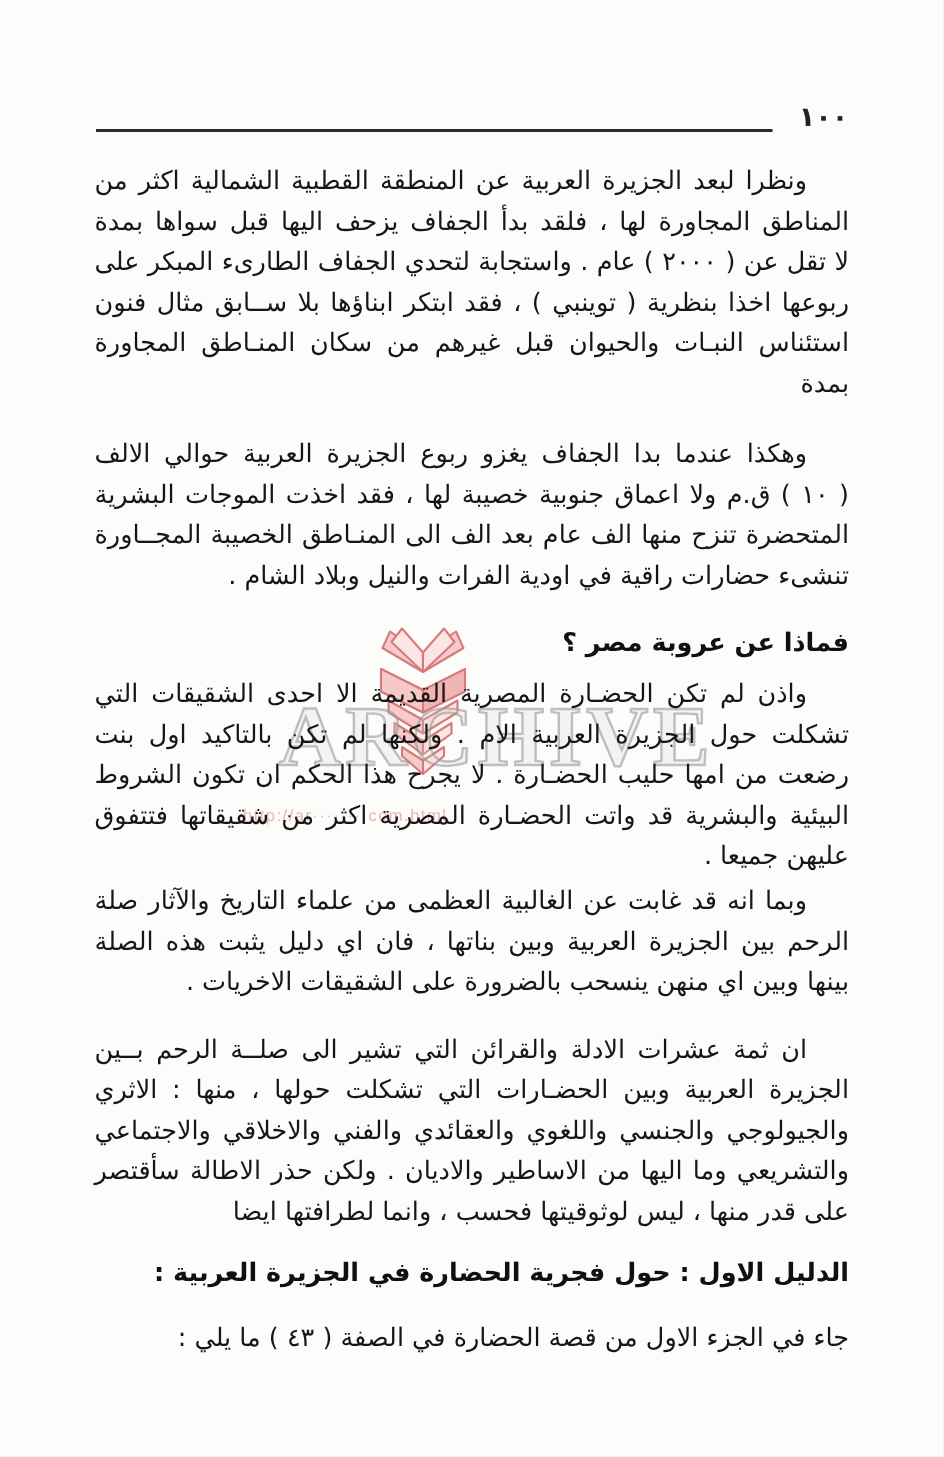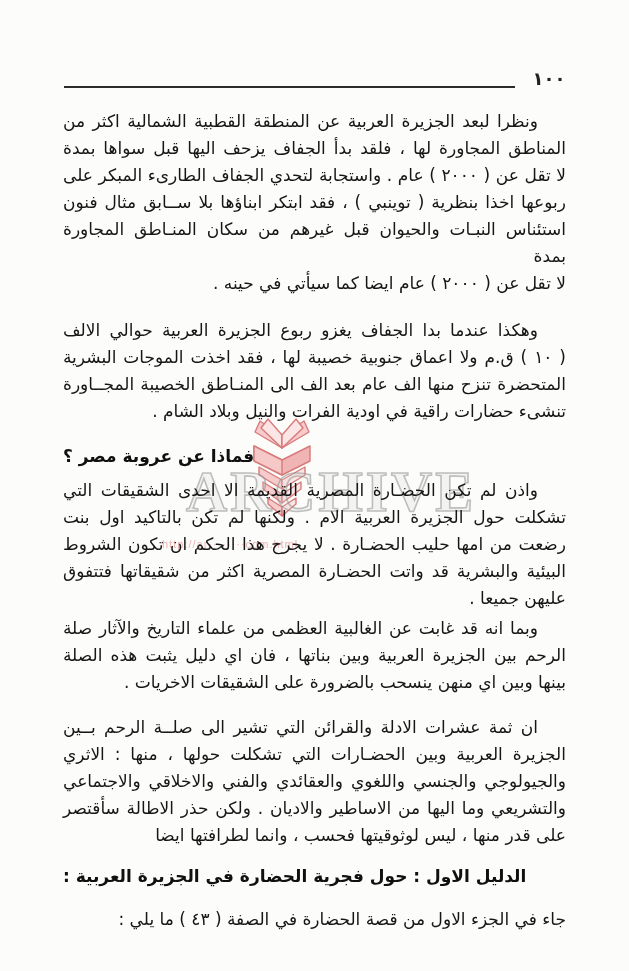--- a/index.html
+++ b/index.html
@@ -51,21 +51,21 @@
   }
   .block{margin:0;}
   .body-text .block:nth-child(2){margin-top:20px;}
   .body-text .block:nth-child(3){margin-top:18px;}
   .body-text .block:nth-child(4){margin-top:7px;}
   .body-text .block:nth-child(5){margin-top:3px;}
   .body-text .block:nth-child(6){margin-top:18px;}
   .body-text .block:nth-child(7){margin-top:14px;}
   .body-text .block:nth-child(8){margin-top:16px;}
   .block.heading{
-    font-size:17px;font-weight:bold;text-align:left;
+    font-size:17px;font-weight:bold;text-align:right;
     line-height:27px;color:#101010;
   }
   .line{
     text-align:justify;
     text-align-last:justify;
     white-space:normal;
   }
   .line.first{padding-right:28px;}
   .line.last{text-align-last:right;}
 </style>
@@ -102,21 +102,20 @@
     <div class="wm-url">http://ar········com.html</div>
   </div>
 
   <div class="body-text">
       <div class="block paragraph">
         <div class="line first">ونظرا لبعد الجزيرة العربية عن المنطقة القطبية الشمالية اكثر من</div>
         <div class="line">المناطق المجاورة لها ، فلقد بدأ الجفاف يزحف اليها قبل سواها بمدة</div>
         <div class="line">لا تقل عن ( ٢٠٠٠ ) عام . واستجابة لتحدي الجفاف الطارىء المبكر على</div>
         <div class="line">ربوعها اخذا بنظرية ( توينبي ) ، فقد ابتكر ابناؤها بلا ســابق مثال فنون</div>
         <div class="line">استئناس النبـات والحيوان قبل غيرهم من سكان المنـاطق المجاورة بمدة</div>
-        <div class="line last">لا تقل عن ( ٢٠٠٠ ) عام ايضا كما سيأتي في حينه .</div>
       </div>
       <div class="block paragraph">
         <div class="line first">وهكذا عندما بدا الجفاف يغزو ربوع الجزيرة العربية حوالي الالف</div>
         <div class="line">( ١٠ ) ق.م ولا اعماق جنوبية خصيبة لها ، فقد اخذت الموجات البشرية</div>
         <div class="line">المتحضرة تنزح منها الف عام بعد الف الى المنـاطق الخصيبة المجــاورة</div>
         <div class="line last">تنشىء حضارات راقية في اودية الفرات والنيل وبلاد الشام .</div>
       </div>
       <h2 class="block heading">فماذا عن عروبة مصر ؟</h2>
       <div class="block paragraph">
         <div class="line first">واذن لم تكن الحضـارة المصرية القديمة الا احدى الشقيقات التي</div>

